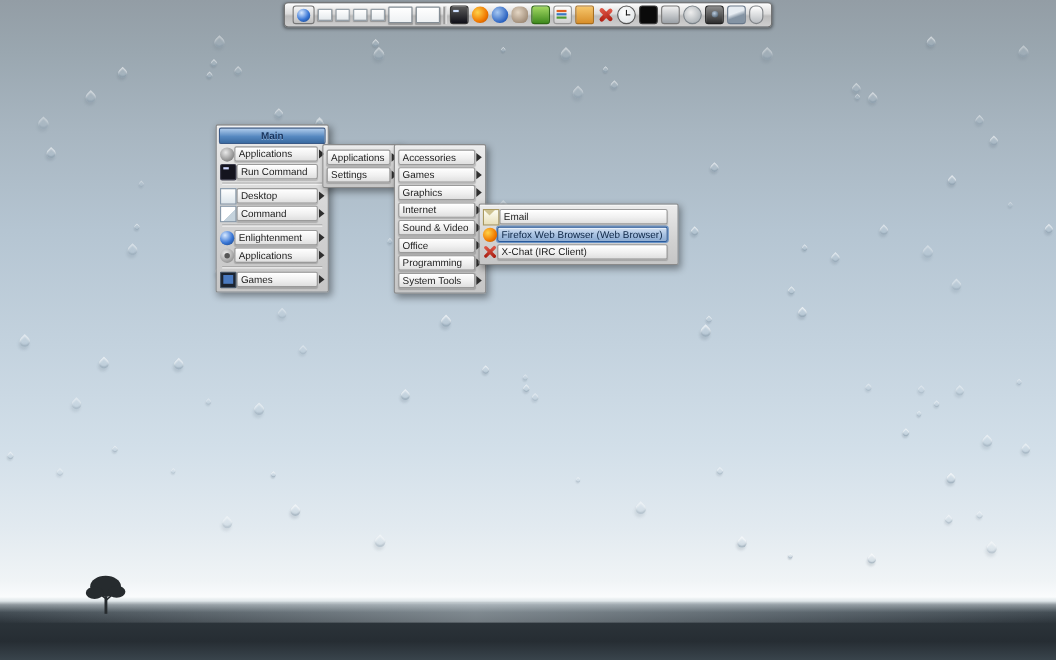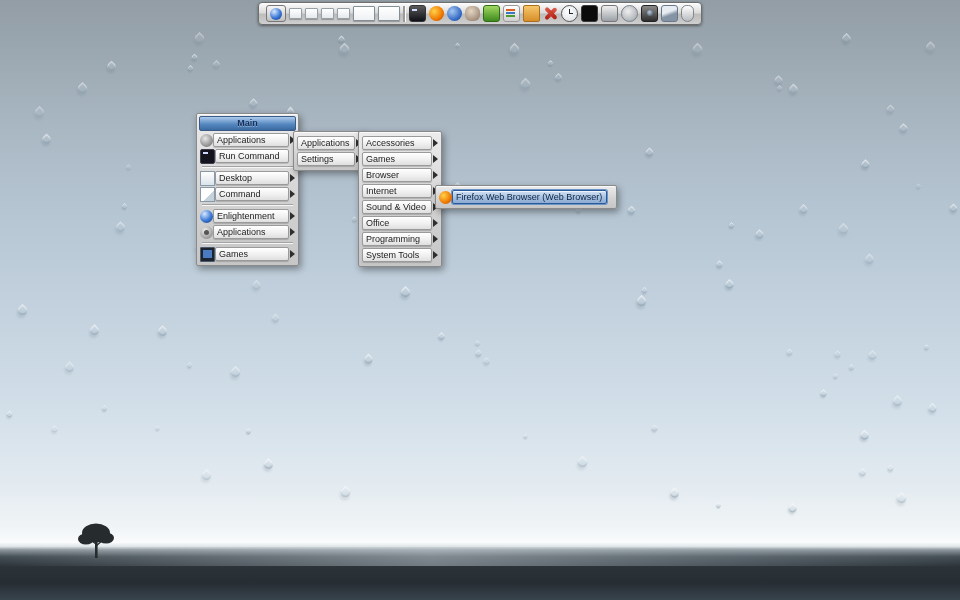--- a/index.html
+++ b/index.html
@@ -333,21 +333,21 @@
         <span class="mi-arrow"></span>
       </div>
       <div class="mi">
         <span class="mi-btn">
           <span class="mi-label">Games</span>
         </span>
         <span class="mi-arrow"></span>
       </div>
       <div class="mi">
         <span class="mi-btn">
-          <span class="mi-label">Browser</span>
+          <span class="mi-label">Graphics</span>
         </span>
         <span class="mi-arrow"></span>
       </div>
       <div class="mi">
         <span class="mi-btn">
           <span class="mi-label">Internet</span>
         </span>
         <span class="mi-arrow"></span>
       </div>
       <div class="mi">
@@ -369,21 +369,35 @@
         <span class="mi-arrow"></span>
       </div>
       <div class="mi">
         <span class="mi-btn">
           <span class="mi-label">System Tools</span>
         </span>
         <span class="mi-arrow"></span>
       </div>
     </div>
   <div class="menu" id="menu-internet">
+      <div class="mi">
+        <span class="mi-icon ic-email"></span>
+        <span class="mi-btn">
+          <span class="mi-label">Email</span>
+        </span>
+        <span class="mi-arrow hidden"></span>
+      </div>
       <div class="mi selected">
         <span class="mi-icon ic-firefox"></span>
         <span class="mi-btn">
           <span class="mi-label">Firefox Web Browser (Web Browser)</span>
         </span>
         <span class="mi-arrow hidden"></span>
       </div>
+      <div class="mi">
+        <span class="mi-icon ic-xchat"></span>
+        <span class="mi-btn">
+          <span class="mi-label">X-Chat (IRC Client)</span>
+        </span>
+        <span class="mi-arrow hidden"></span>
+      </div>
     </div>
 </div>
 
 </body></html>

